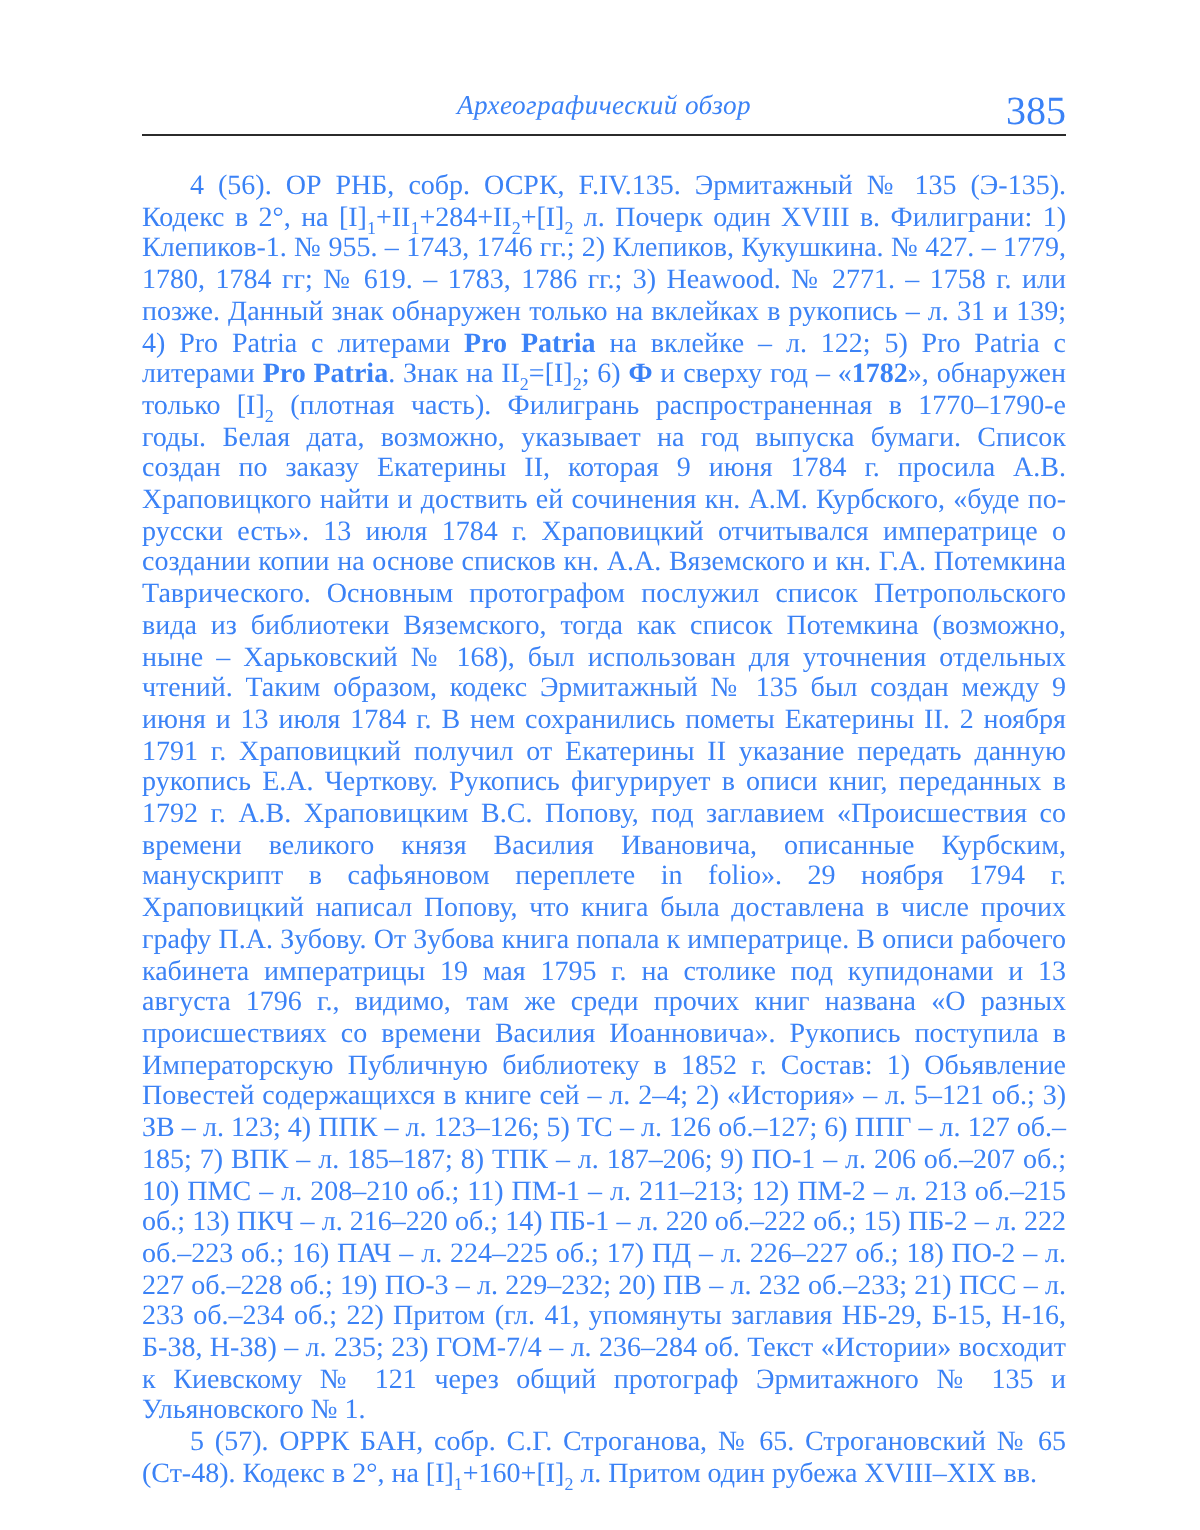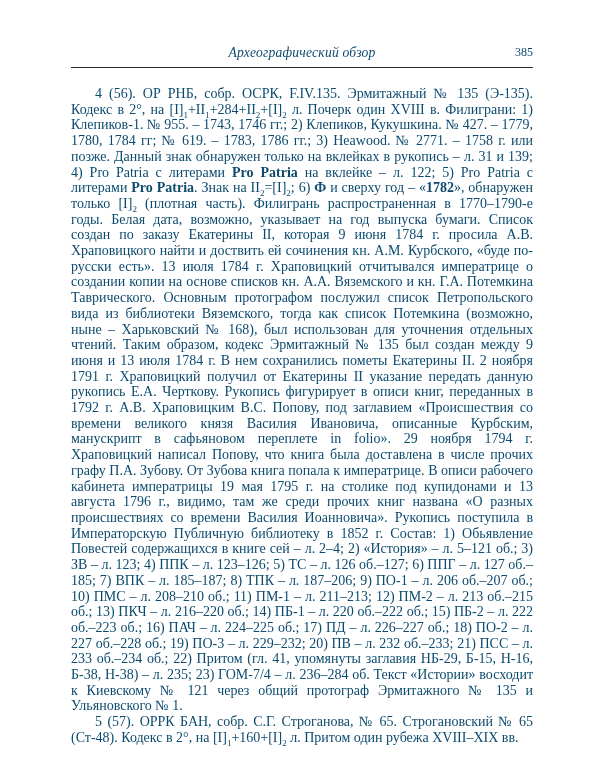--- a/index.html
+++ b/index.html
@@ -6,42 +6,42 @@
     margin: 0;
     padding: 0;
     background: #ffffff;
   }
   .page {
     position: relative;
     width: 600px;
     height: 765px;
     background: #ffffff;
     font-family: "Liberation Serif", "DejaVu Serif", serif;
-    color: #0c4a6e;
+    color: #3b82f6;
     overflow: hidden;
   }
   .running-head {
     position: absolute;
     top: 45px;
     left: 71px;
     width: 462px;
     height: 18px;
     font-size: 13.6px;
   }
   .running-title {
     display: block;
     text-align: center;
     font-style: italic;
     letter-spacing: 0.2px;
   }
   .page-number {
     position: absolute;
     right: 0;
     top: 0;
-    font-size: 12px;
+    font-size: 20px;
     font-style: normal;
   }
   .head-rule {
     position: absolute;
     top: 67px;
     left: 71px;
     width: 462px;
     height: 0;
     border-top: 1.4px solid #2b2b2b;
   }

